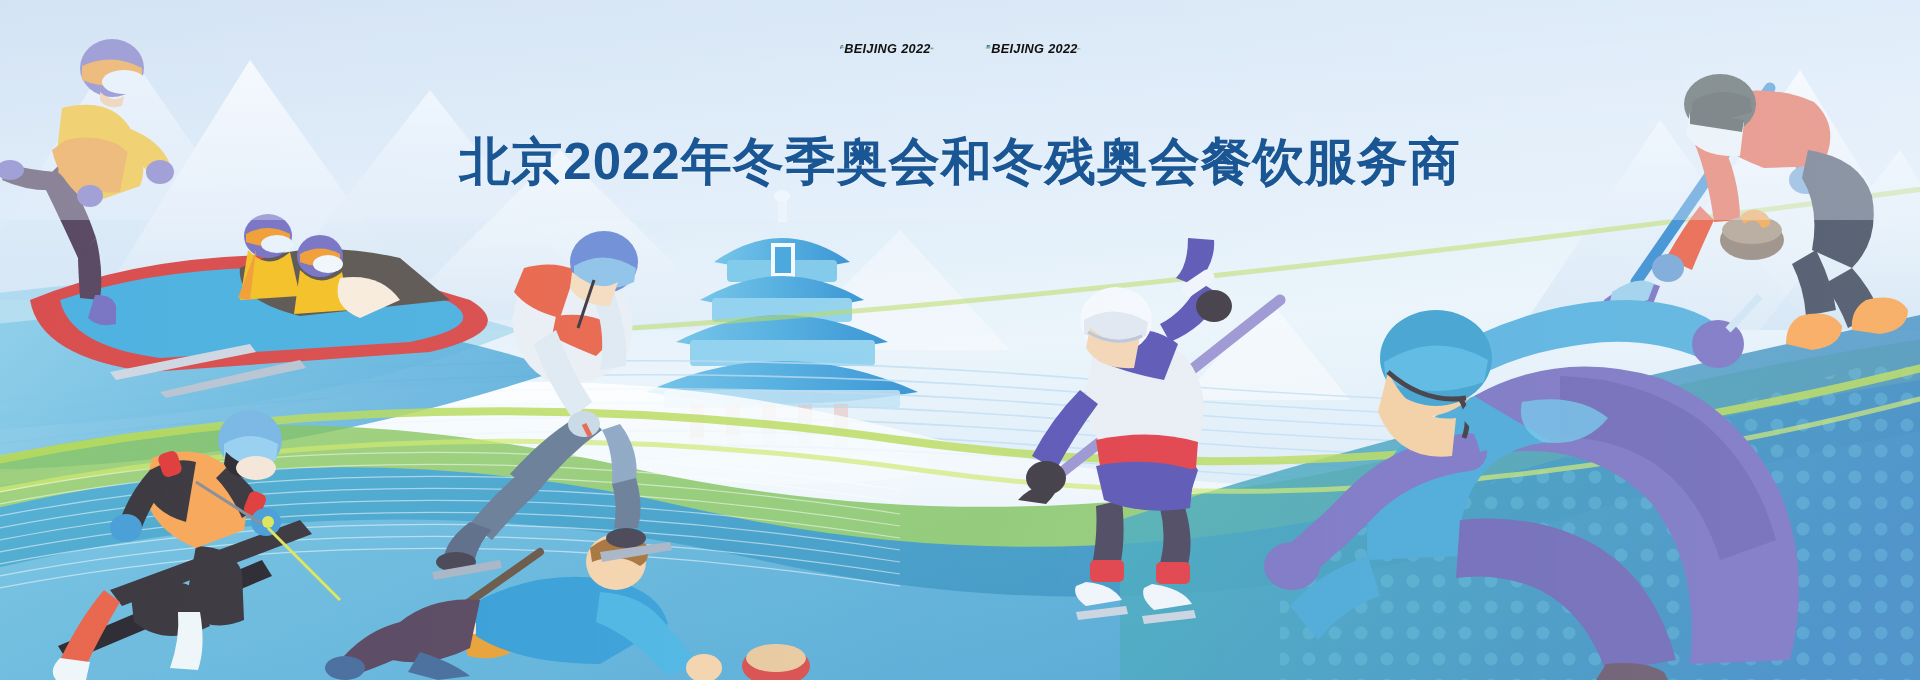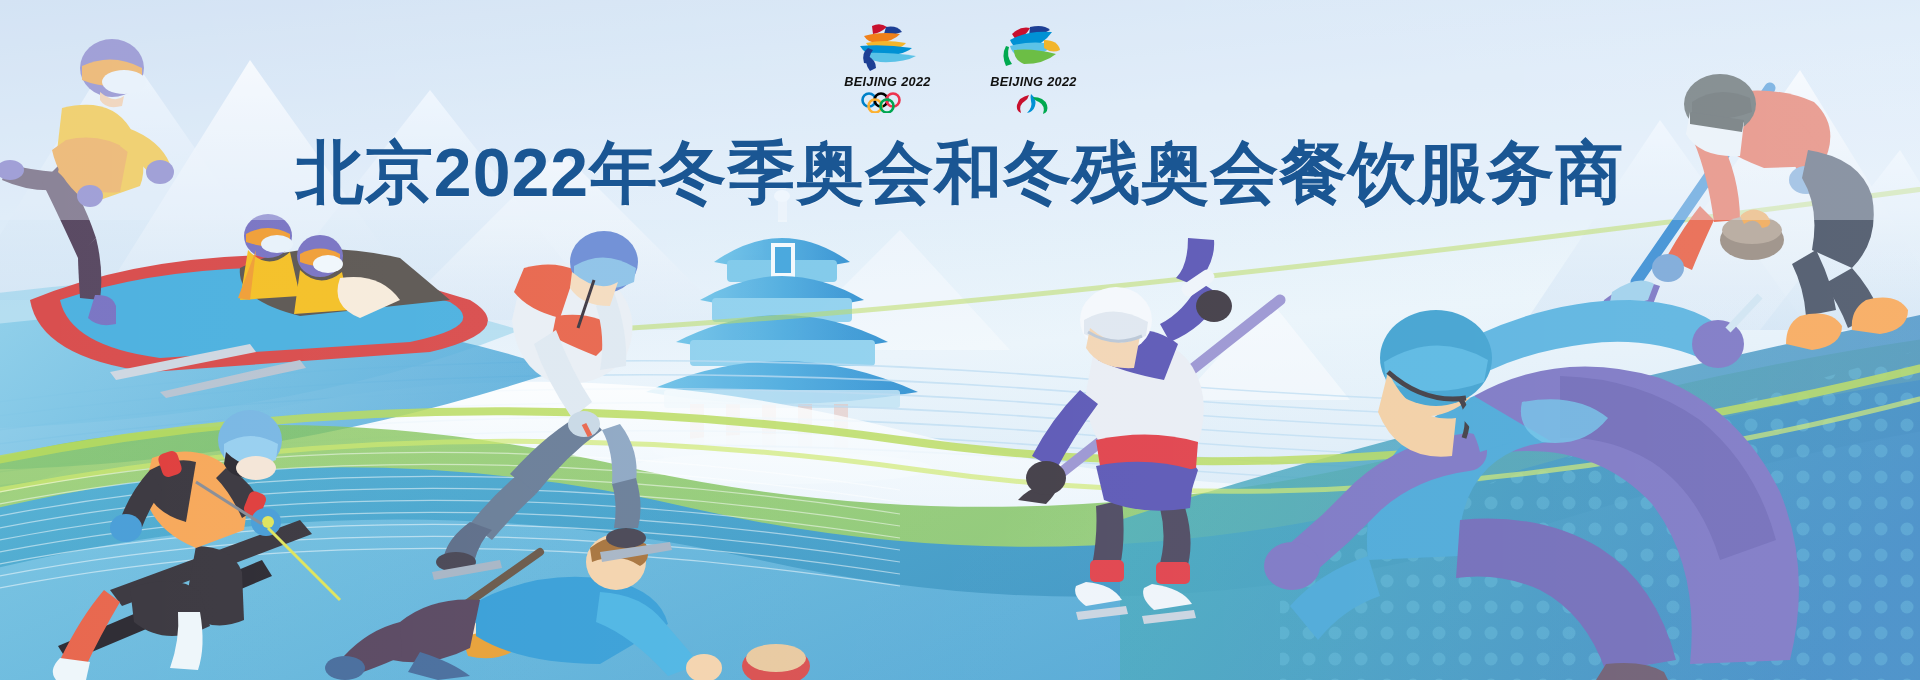--- a/index.html
+++ b/index.html
@@ -13,39 +13,39 @@
   }
   .layer{position:absolute;top:0;left:0;width:1920px;height:680px;}
   svg{display:block;}
 
   
   #logos{
     position:absolute;left:0;right:0;top:22px;
     display:flex;justify-content:center;align-items:flex-start;gap:50px;
     z-index:40;
   }
-  .logo-block{display:flex;flex-direction:column;align-items:center;width:96px;}
+  .logo-block{display:flex;align-items:center;width:96px;}
   .logo-mark{width:74px;height:50px;}
   .logo-word{
     font-family:"Liberation Sans","DejaVu Sans",sans-serif;
     font-weight:bold;font-style:italic;
     font-size:12.5px;letter-spacing:.3px;color:#10100f;
     margin-top:3px;white-space:nowrap;
     transform:scaleX(1.02);
   }
   .logo-rings{width:56px;height:21px;margin-top:3px;}
   .logo-agitos{width:40px;height:22px;margin-top:4px;}
 
   
   #title{
     position:absolute;left:0;right:0;top:128px;
     text-align:center;z-index:45;
     font-family:"Liberation Sans","DejaVu Sans",sans-serif;
     font-weight:bold;
-    font-size:68px;
+    font-size:51px;
     letter-spacing:1px;
     color:#1a5693;
     text-shadow:0 1px 0 rgba(255,255,255,.45);
     white-space:nowrap;
   }
 </style>
 </head>
 <body>
 
 <div id="banner">

